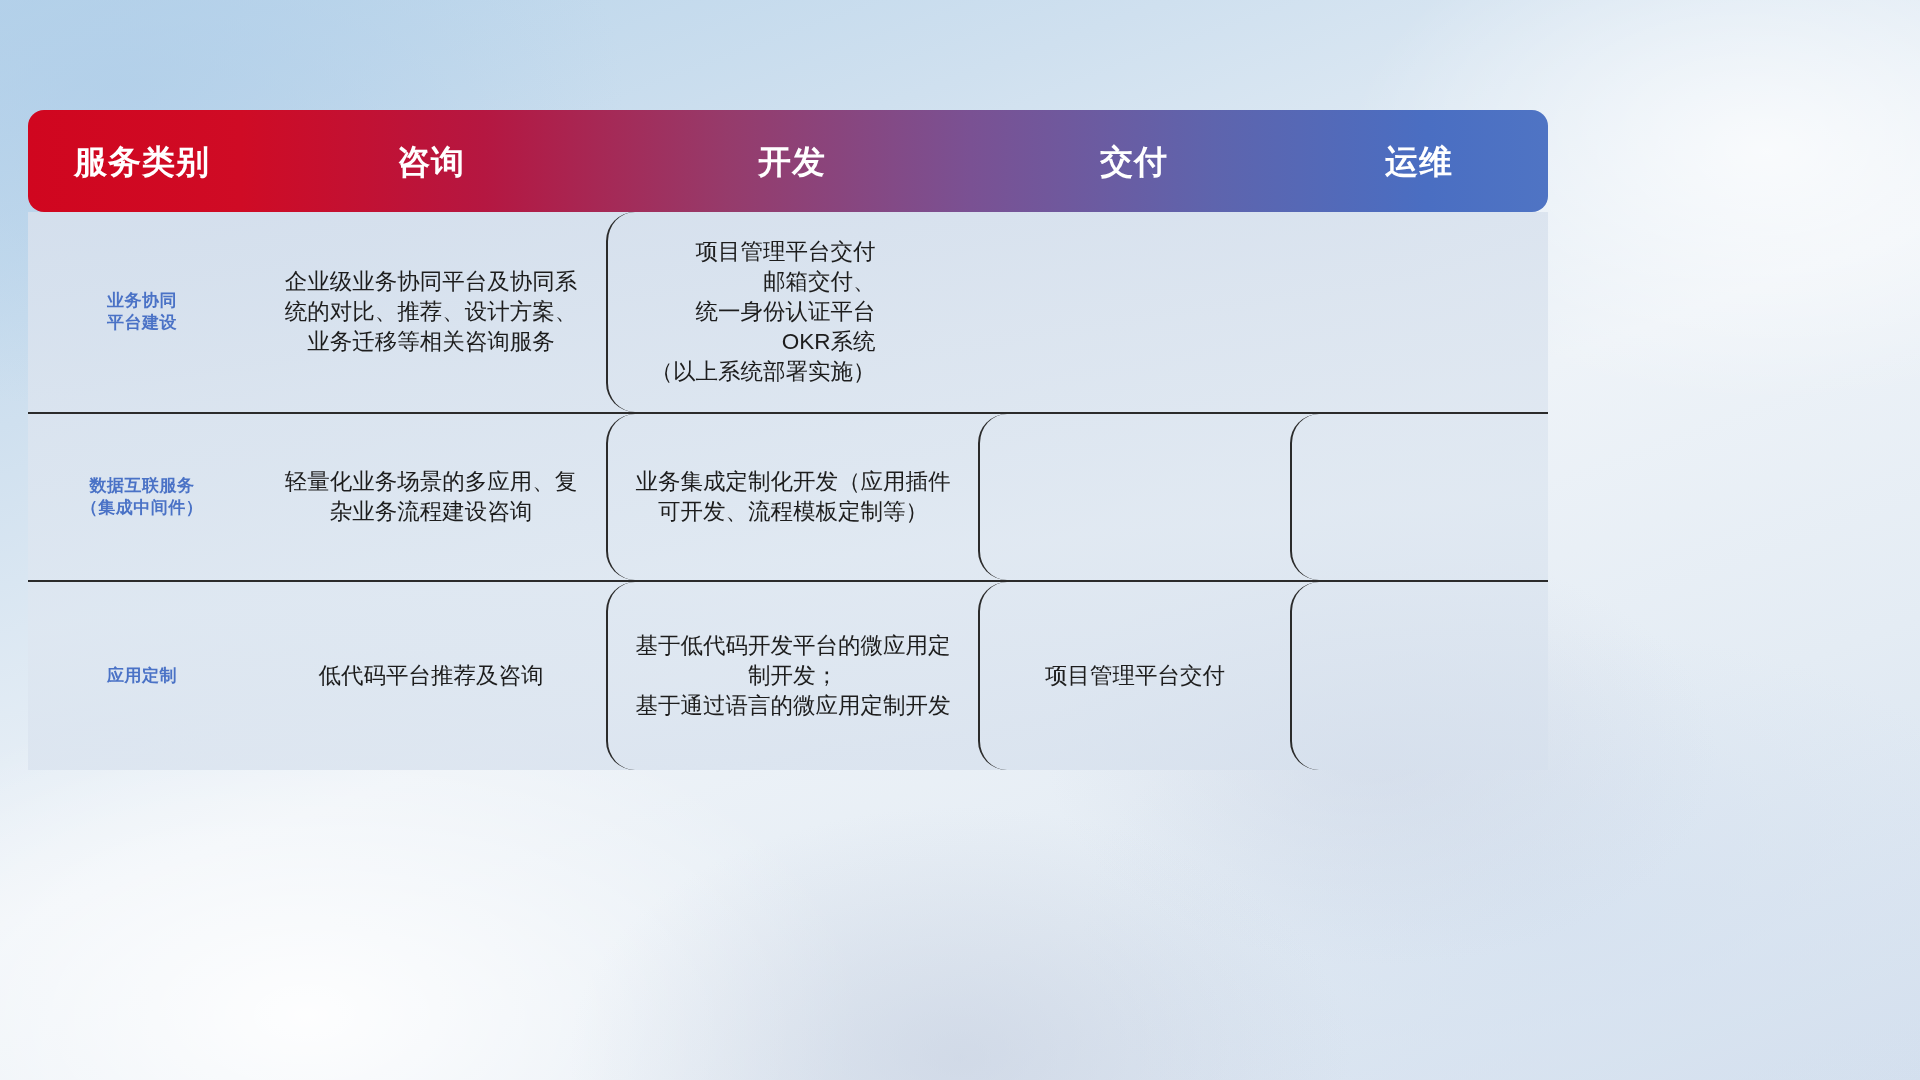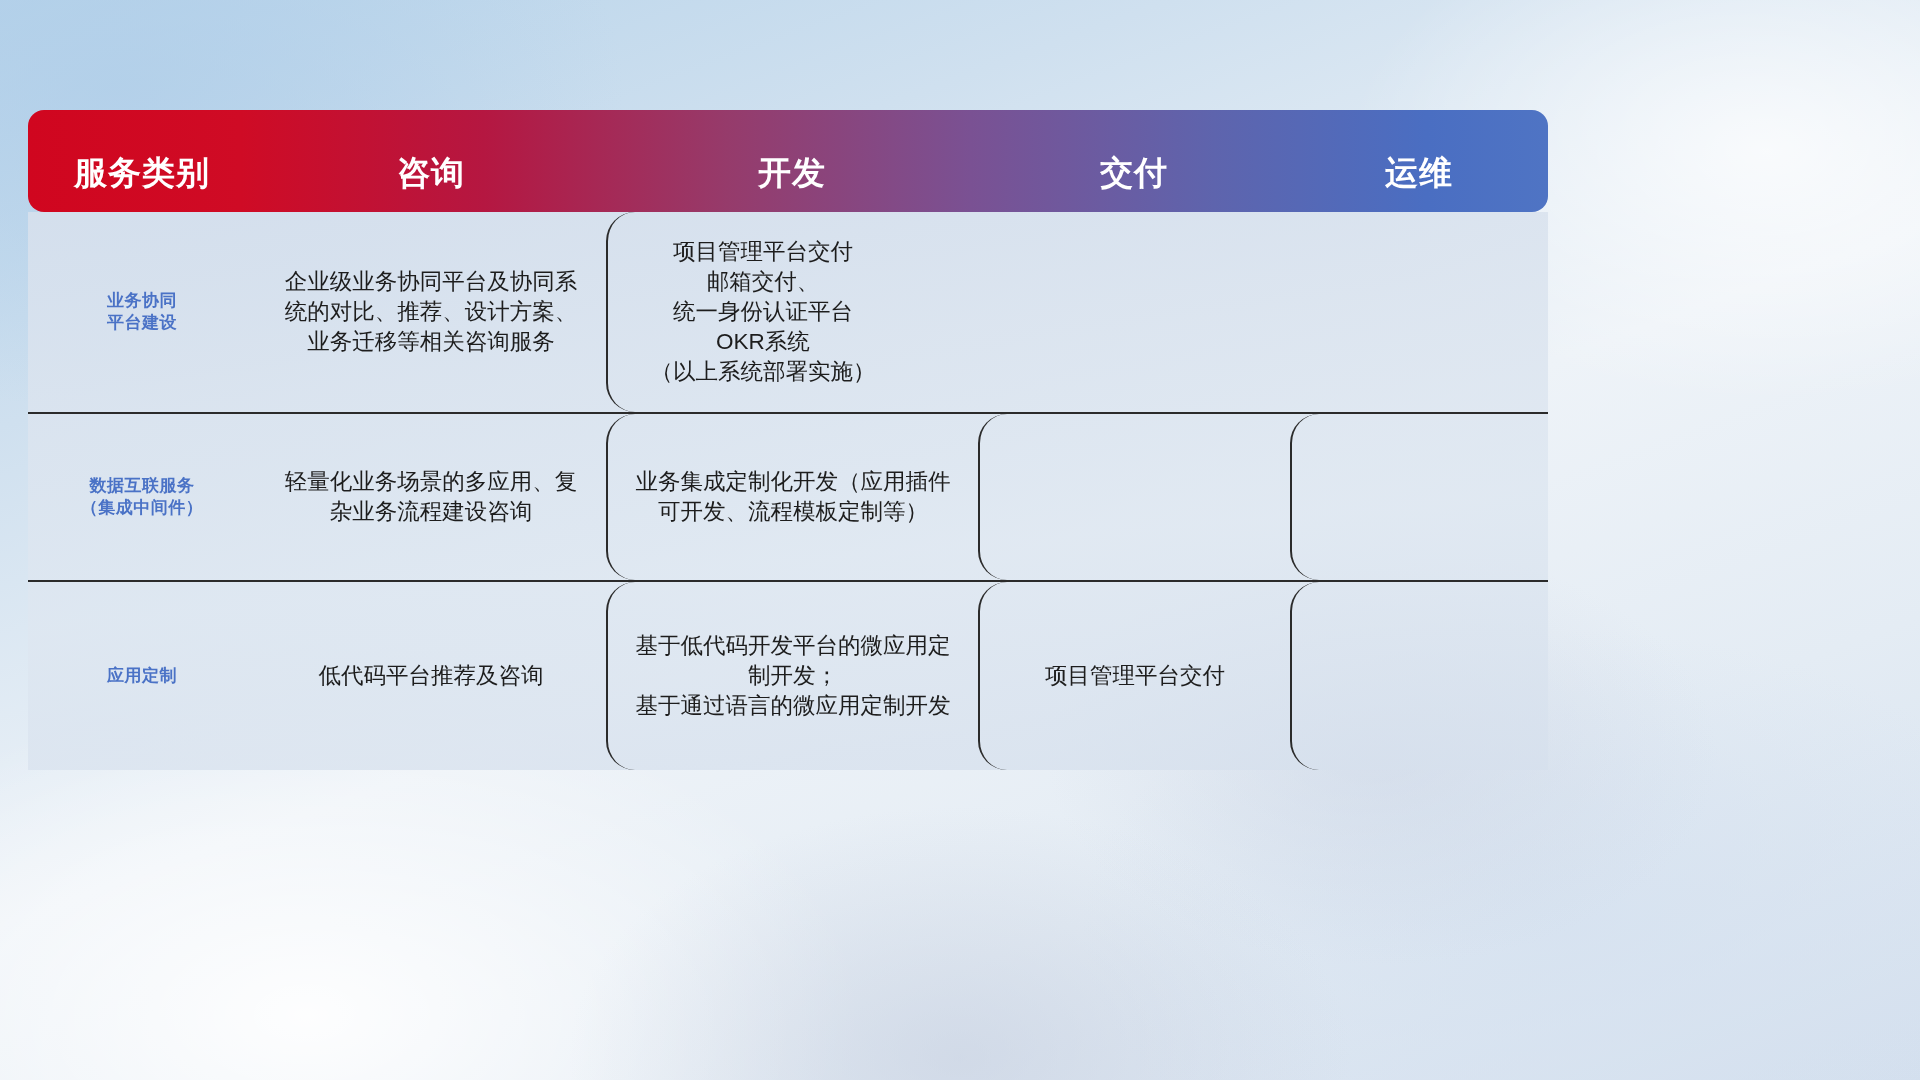--- a/index.html
+++ b/index.html
@@ -59,21 +59,21 @@
         #5e64ad 78%,
         #4a6ec2 92%,
         #4f74c4 100%);
     position: relative;
     z-index: 3;
   }
   .hcell {
     display: flex;
     align-items: flex-end;
     justify-content: center;
-    padding-bottom: 16px;
+    padding-bottom: 27px;
     box-sizing: border-box;
     color: #ffffff;
     font-size: 33px;
     font-weight: bold;
     letter-spacing: 1px;
     white-space: nowrap;
   }
 
   
   #body-rows {
@@ -111,21 +111,21 @@
     font-weight: bold;
     color: #4a72c6;
     line-height: 1.32;
     letter-spacing: 0.5px;
   }
 
   
   .c0 { width: 228px; flex: 0 0 228px; }
   .c1 { width: 350px; flex: 0 0 350px; }
   .c2 { width: 372px; flex: 0 0 372px; }
-  .c3 { width: 312px; flex: 0 0 312px; }
+  .c3 { width: 312px; flex: 0 0 312px; text-align: right; }
   .c4 { width: 258px; flex: 0 0 258px; }
 
   .r0 { height: 200px; }
   .r1 { height: 168px; }
   .r2 { height: 190px; }
 </style>
 </head>
 <body>
 
 <div id="bg"></div>

